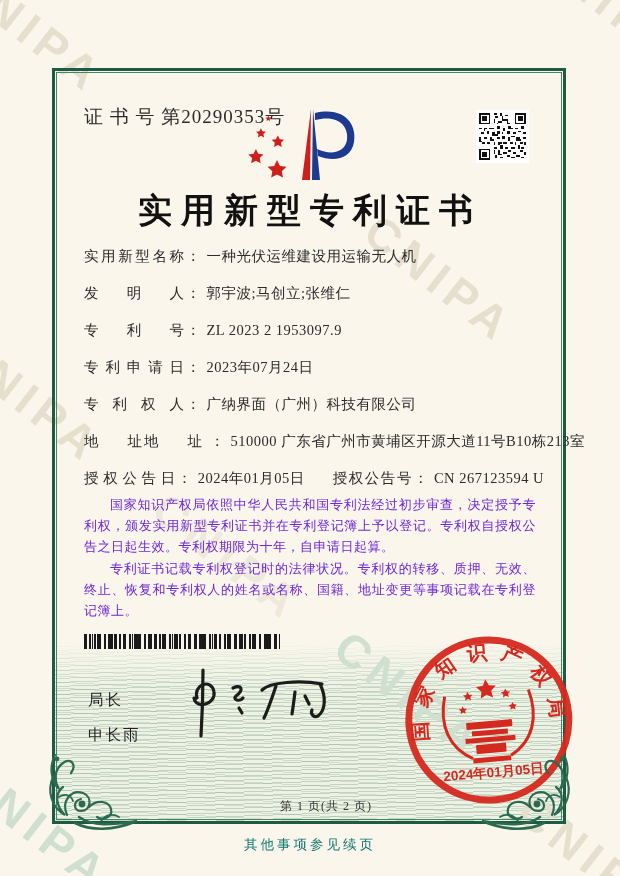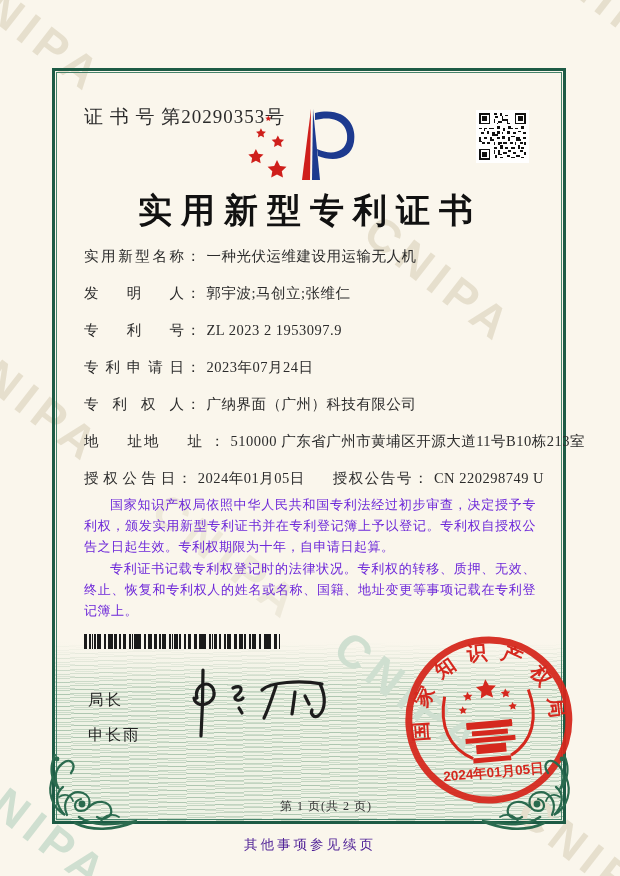--- a/index.html
+++ b/index.html
@@ -59,21 +59,21 @@
   .signer { position:absolute; left:88px; top:690px; font-size:15.5px; color:#222;
             font-family:"Liberation Sans","DejaVu Sans",sans-serif; }
   .signer div { margin-bottom:14px; letter-spacing:2px; }
   .signature { position:absolute; left:150px; top:658px; }
 
   .seal { position:absolute; left:400px; top:633px; width:178px; height:178px; transform:rotate(-5deg); }
 
   .page-info { position:absolute; left:0; right:0; top:798px; text-align:center;
                font-size:12px; color:#333; letter-spacing:1px;padding-left:32px; }
   .note { position:absolute; left:0; right:0; top:836px; text-align:center;
-          font-size:13.5px; color:#4c1d95; letter-spacing:3px; }
+          font-size:13.5px; color:#0f766e; letter-spacing:3px; }
 
   .ornament { position:absolute; width:98px; height:94px; z-index:4; }
   .orn-left { left:45px; top:737px; }
   .orn-right { left:476px; top:737px; transform:scaleX(-1); }
 </style>
 </head>
 <body>
 
 <div class="page">
 
@@ -163,21 +163,21 @@
           <span class="colon" hidden="">地　　址</span>
           <span class="colon">：</span>
           <span class="val">510000 广东省广州市黄埔区开源大道11号B10栋213室</span>
       </div>
       <div class="frow">
         <span class="lbl">授权公告日</span>
           <span class="colon">：</span>
           <span class="val">2024年01月05日</span>
         <span class="lbl2">授权公告号</span>
           <span class="colon">：</span>
-          <span class="val">CN 220298749 U</span>
+          <span class="val">CN 267123594 U</span>
       </div>
     </div>
 
     <div class="paras">
       <p>国家知识产权局依照中华人民共和国专利法经过初步审查，决定授予专利权，颁发实用新型专利证书并在专利登记簿上予以登记。专利权自授权公告之日起生效。专利权期限为十年，自申请日起算。</p>
       <p>专利证书记载专利权登记时的法律状况。专利权的转移、质押、无效、终止、恢复和专利权人的姓名或名称、国籍、地址变更等事项记载在专利登记簿上。</p>
     </div>
 
     <div class="barcode"></div>
 

